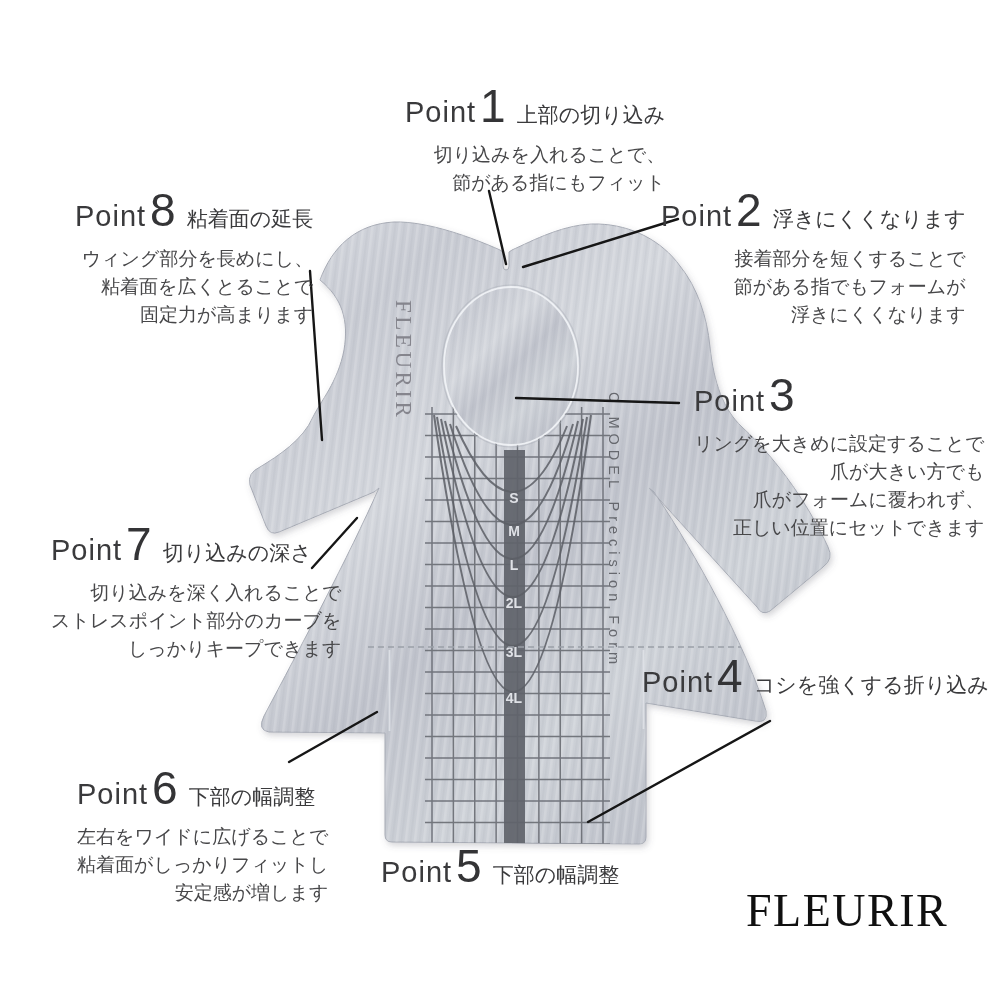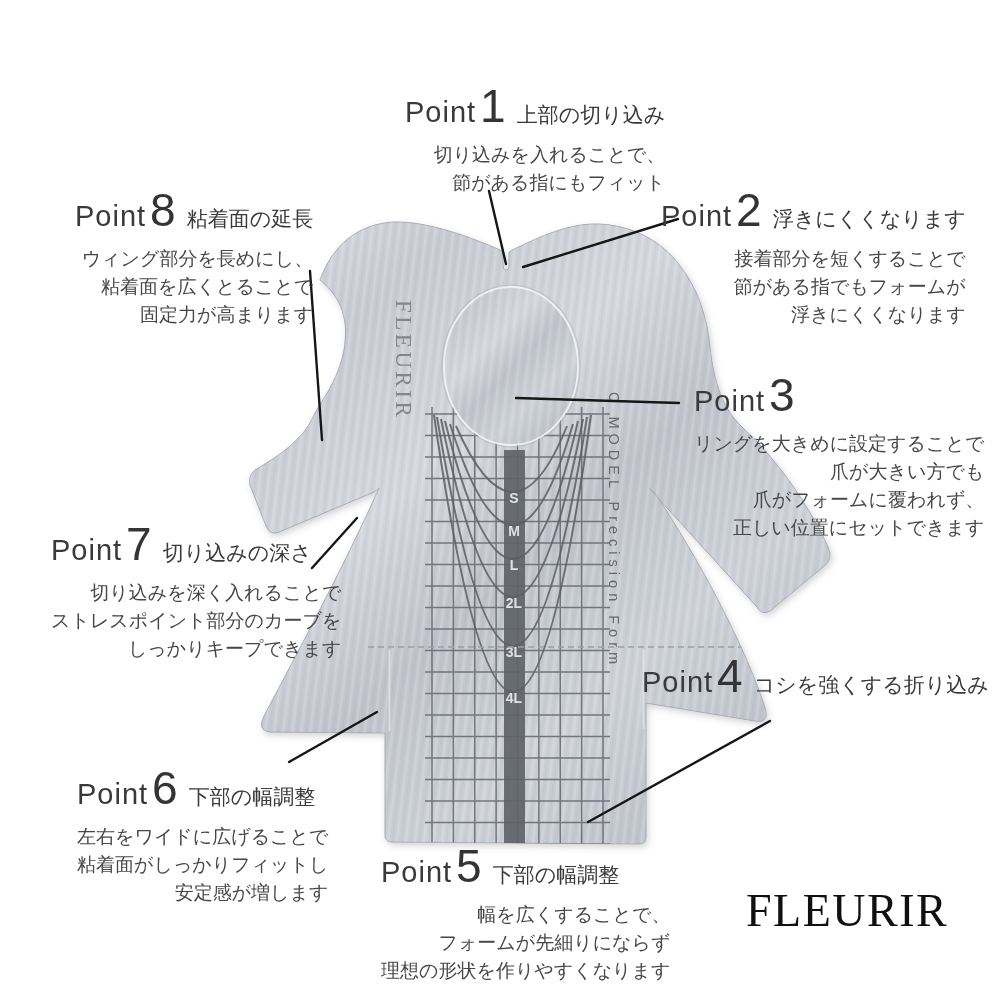--- a/index.html
+++ b/index.html
@@ -211,23 +211,20 @@
       <span class="pt">コシを強くする折り込み</span>
     </div>
   </div>
 
   <div class="point" id="pb5">
     <div class="ph">
       <span class="pw">Point</span>
       <span class="pn">5</span>
       <span class="pt">下部の幅調整</span>
     </div>
-    <div class="pd">幅を広くすることで、
-フォームが先細りにならず
-理想の形状を作りやすくなります</div>
   </div>
 
   <div class="point" id="pb6">
     <div class="ph">
       <span class="pw">Point</span>
       <span class="pn">6</span>
       <span class="pt">下部の幅調整</span>
     </div>
     <div class="pd">左右をワイドに広げることで
 粘着面がしっかりフィットし

